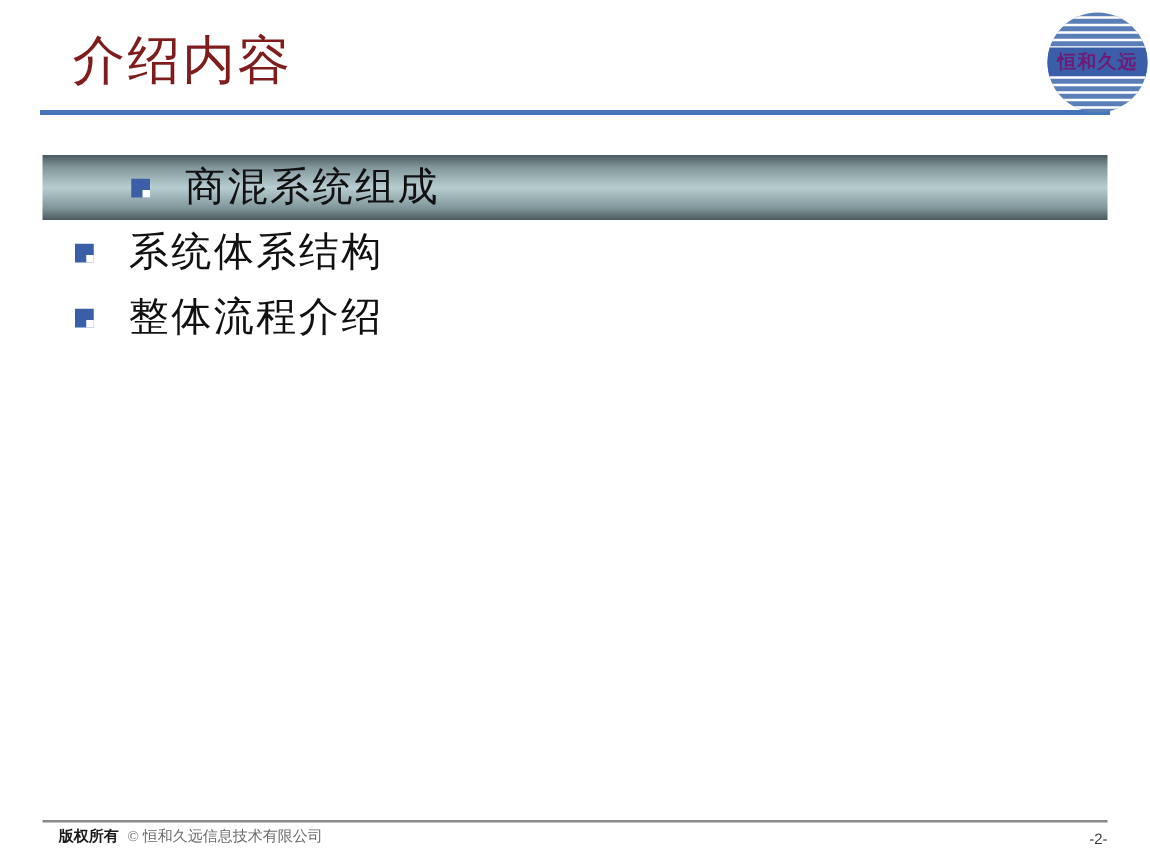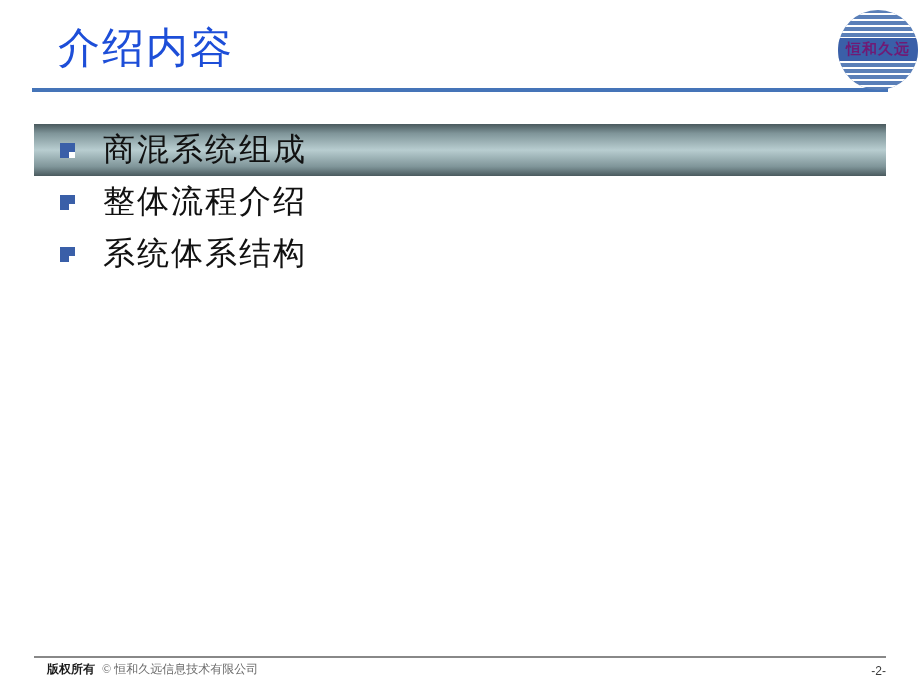--- a/index.html
+++ b/index.html
@@ -16,21 +16,21 @@
     position: relative;
     width: 920px;
     height: 690px;
     box-sizing: border-box;
   }
   .title {
     position: absolute;
     left: 58px;
     top: 20px;
     font-size: 42px;
-    color: #1d4ed8;
+    color: #7f1d1d;
     font-family: "SimSun", serif;
     letter-spacing: 2px;
   }
   .title-underline {
     position: absolute;
     left: 32px;
     top: 88px;
     width: 856px;
     height: 4px;
     background: #4574b8;
@@ -67,20 +67,21 @@
     display: flex;
     align-items: center;
   }
   .item.highlight {
     background: linear-gradient(to bottom,
       #4a5a5e 0%,
       #7f9599 18%,
       #b8cdd0 50%,
       #7f9599 82%,
       #4a5a5e 100%);
+    padding-left: 45px;
   }
   .bullet {
     width: 15px;
     height: 15px;
     background: #3a5fa8;
     margin-left: 26px;
     margin-right: 28px;
     flex-shrink: 0;
     position: relative;
   }
@@ -163,25 +164,25 @@
     <div class="logo-text">恒和久远</div>
   </div>
 
   <div class="content">
     <div class="item highlight">
       <span class="bullet"></span>
       <span class="item-text">商混系统组成</span>
     </div>
     <div class="item">
       <span class="bullet"></span>
-      <span class="item-text">整体流程介绍</span>
+      <span class="item-text">系统体系结构</span>
     </div>
     <div class="item">
       <span class="bullet"></span>
-      <span class="item-text">系统体系结构</span>
+      <span class="item-text">整体流程介绍</span>
     </div>
   </div>
 
   <div class="footer-line"></div>
 
   <div class="footer-left">
     <span class="strong">版权所有</span>
     <span>©</span>
     <span>恒和久远信息技术有限公司</span>
   </div>

